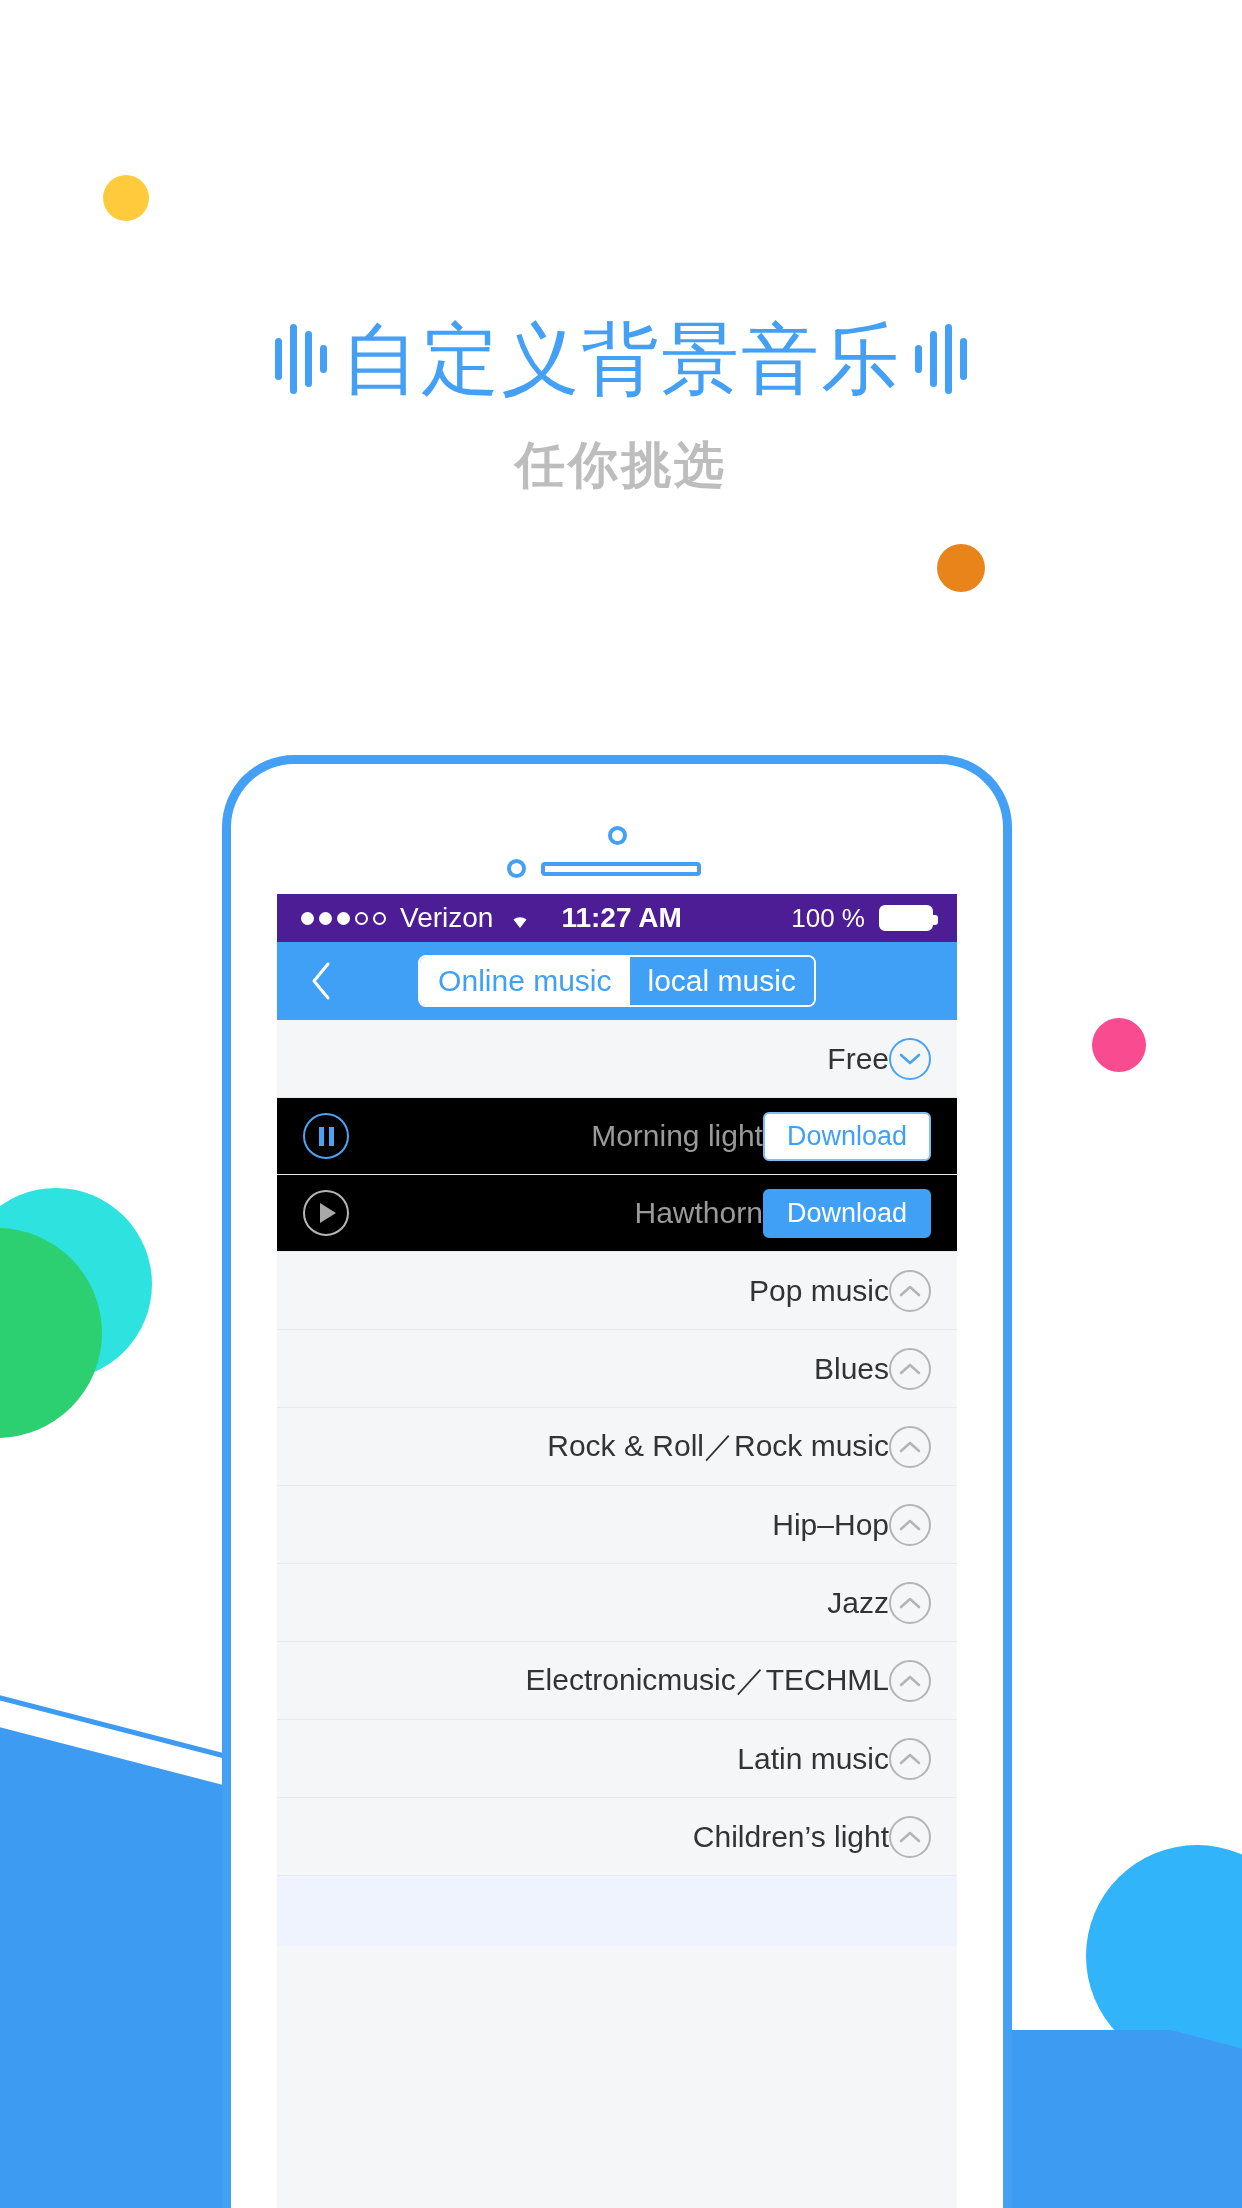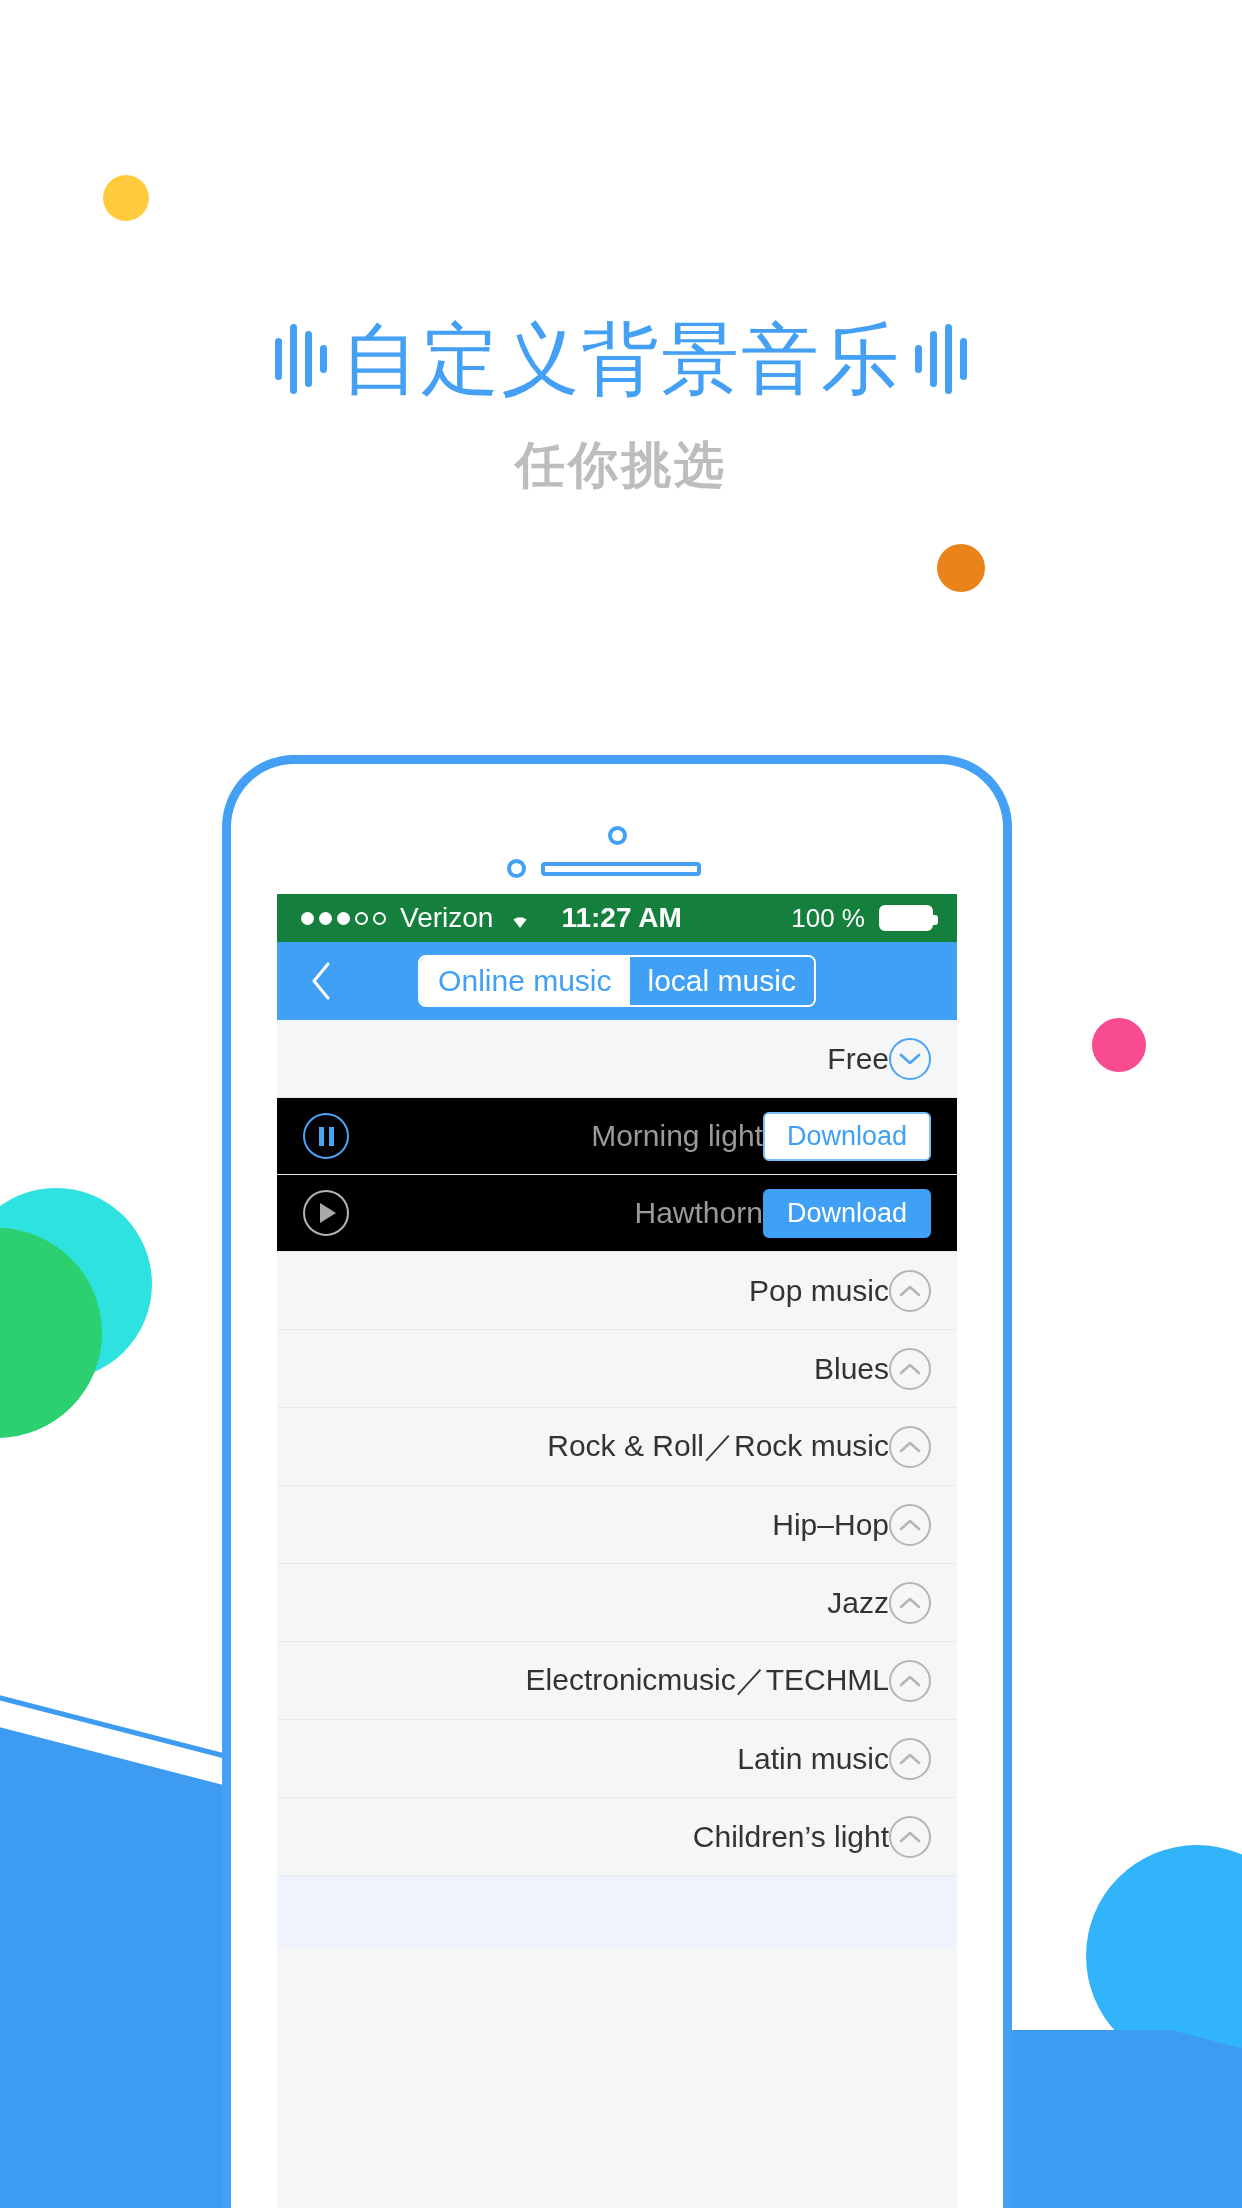--- a/index.html
+++ b/index.html
@@ -89,21 +89,21 @@
 
   #screen {
     position:absolute; left:0; right:0; top:130px; bottom:0;
     margin:0 46px;
     background:#F5F6F8;
     overflow:hidden;
   }
 
   
   #status-bar {
-    height:48px; background:#15803d; color:#fff;
+    height:48px; background:#4c1d95; color:#fff;
     display:flex; align-items:center; padding:0 24px;
     font-size:26px; font-weight:bold;
   }
   #signal-dots { display:flex; align-items:center; gap:5px; margin-right:14px; }
   #signal-dots i {
     display:block; width:13px; height:13px; border-radius:50%;
     background:#fff; font-style:normal;
   }
   #signal-dots i.hollow { background:transparent; border:2px solid #fff; box-sizing:border-box; }
   #carrier { font-weight:400; font-size:28px; margin-right:12px; }

